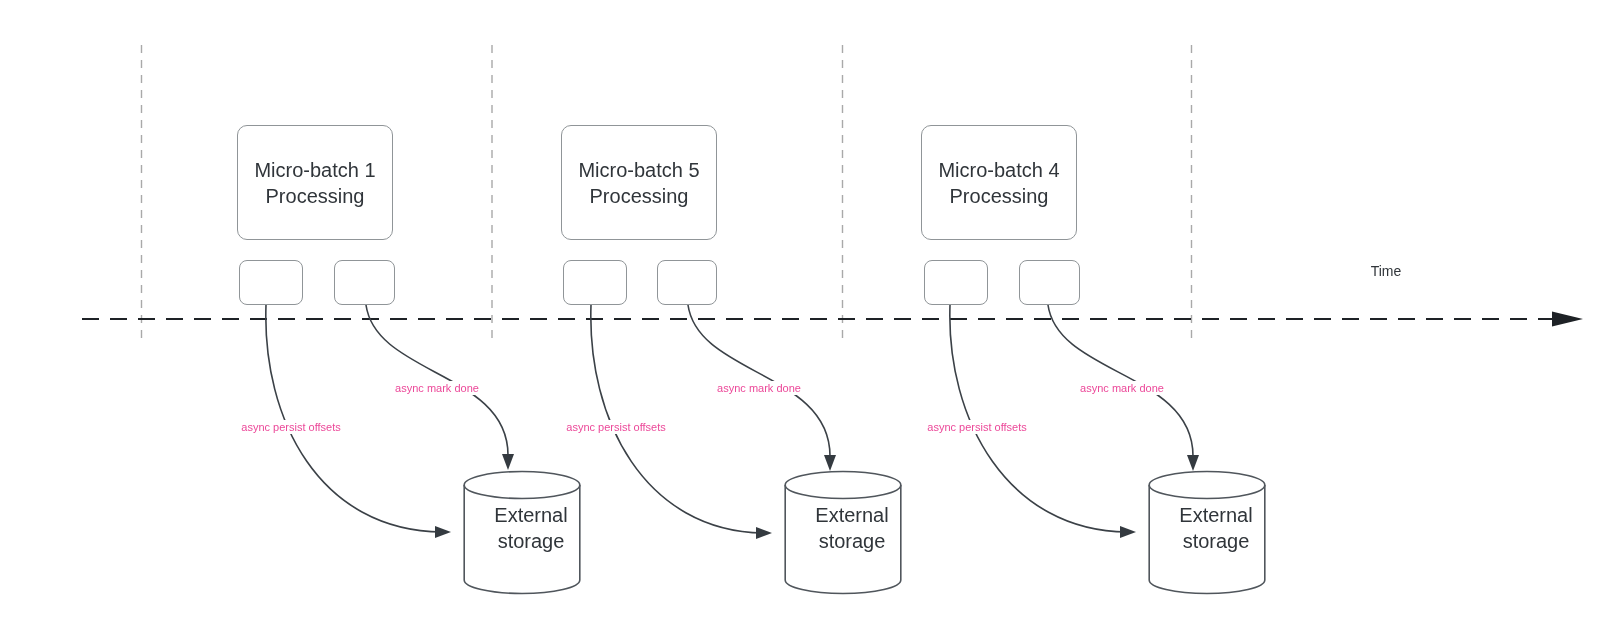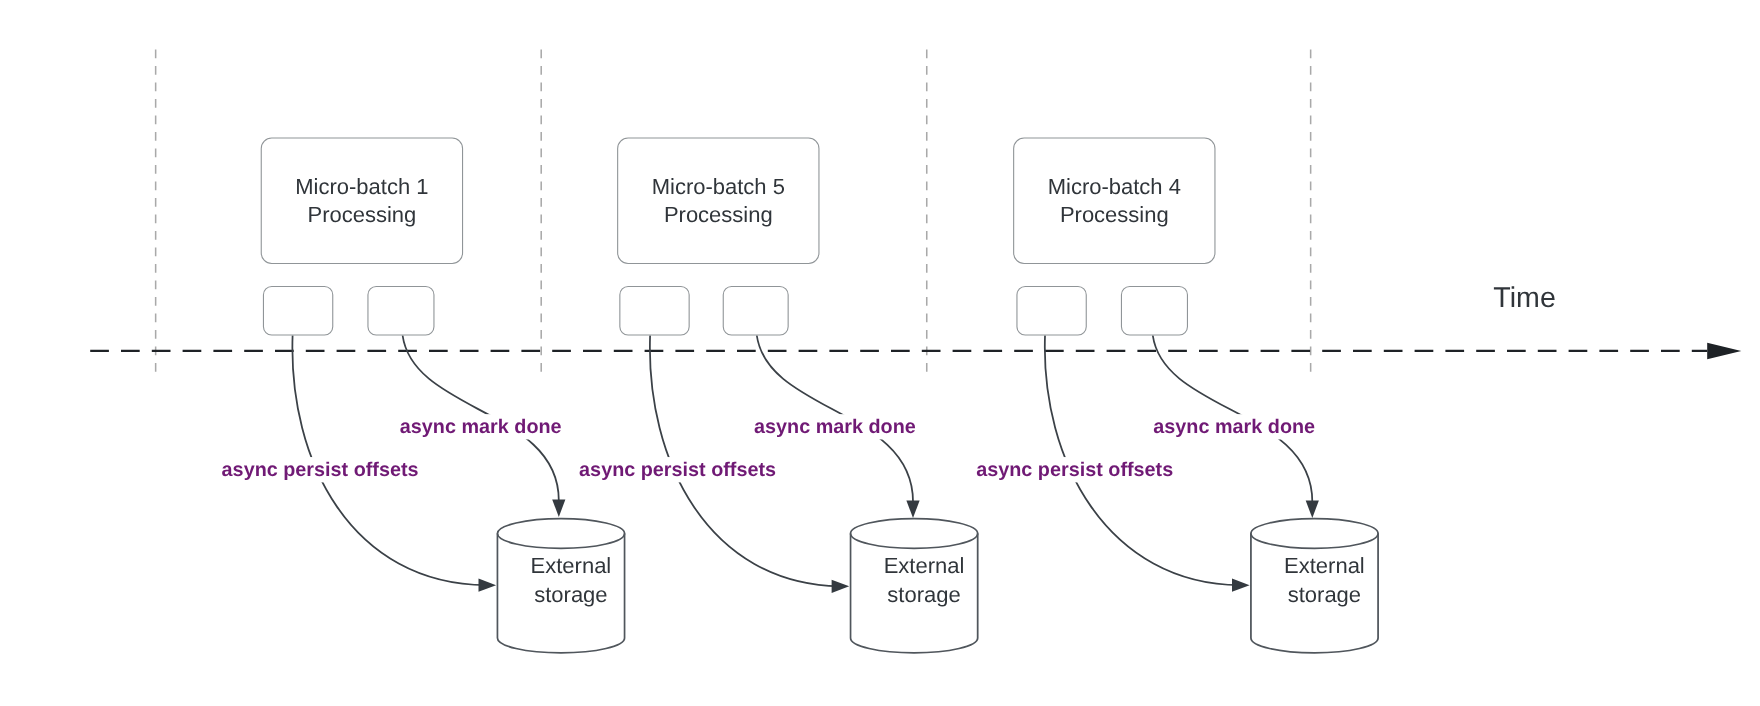--- a/index.html
+++ b/index.html
@@ -7,44 +7,44 @@
     position:relative;width:1600px;height:642px;background:#ffffff;overflow:hidden;
     font-family:"Liberation Sans", sans-serif;color:#30353a;
   }
   .overlay{position:absolute;left:0;top:0;width:1600px;height:642px;pointer-events:none;}
   .grid{stroke:#a9a9a9;stroke-width:1.4;stroke-dasharray:8 7;fill:none;}
   .axis{stroke:#1e2226;stroke-width:2;stroke-dasharray:17 11;fill:none;}
   .axis-head{fill:#1e2226;stroke:none;}
   .conn{stroke:#3b4147;stroke-width:1.6;fill:none;}
   .head{fill:#343a40;stroke:none;}
   .batch-box{
-    position:absolute;width:184px;height:115px;box-sizing:border-box;
+    position:absolute;width:156px;height:115px;box-sizing:border-box;
     border:1.6px solid #909598;border-radius:10px;background:#ffffff;
     display:flex;align-items:center;justify-content:center;text-align:center;
     font-size:20px;line-height:26px;white-space:pre-line;color:#30353a;
   }
   .task-box{
     position:absolute;height:45px;box-sizing:border-box;
     border:1.6px solid #909598;border-radius:8px;background:#ffffff;
   }
   .edge-label{
     position:absolute;transform:translate(-50%,-50%);
     background:#ffffff;padding:1px 3px;
-    font-size:18px;font-weight:bold;color:#701a75;white-space:nowrap;
+    font-size:11px;font-weight:normal;color:#ec4899;white-space:nowrap;
   }
-  .cylinder{position:absolute;width:136px;height:125px;}
+  .cylinder{position:absolute;width:136px;height:125px;margin-left:12px;}
   .cylinder svg{position:absolute;left:0;top:0;}
   .cyl-stroke{stroke:#50565c;stroke-width:1.6;}
   .cyl-label{
     position:absolute;left:0;right:0;top:32px;text-align:center;
     font-size:20px;line-height:26px;white-space:pre-line;color:#30353a;
   }
   .time-label{
     position:absolute;left:1386px;top:271px;transform:translate(-50%,-50%);
-    font-size:26px;color:#30353a;
+    font-size:14px;color:#30353a;
   }
 </style>
 </head>
 <body>
 
 <div class="canvas">
 
   <svg class="overlay" width="1600" height="642" viewBox="0 0 1600 642">
 
     <line class="grid" x1="141.5" y1="45" x2="141.5" y2="340"></line>

